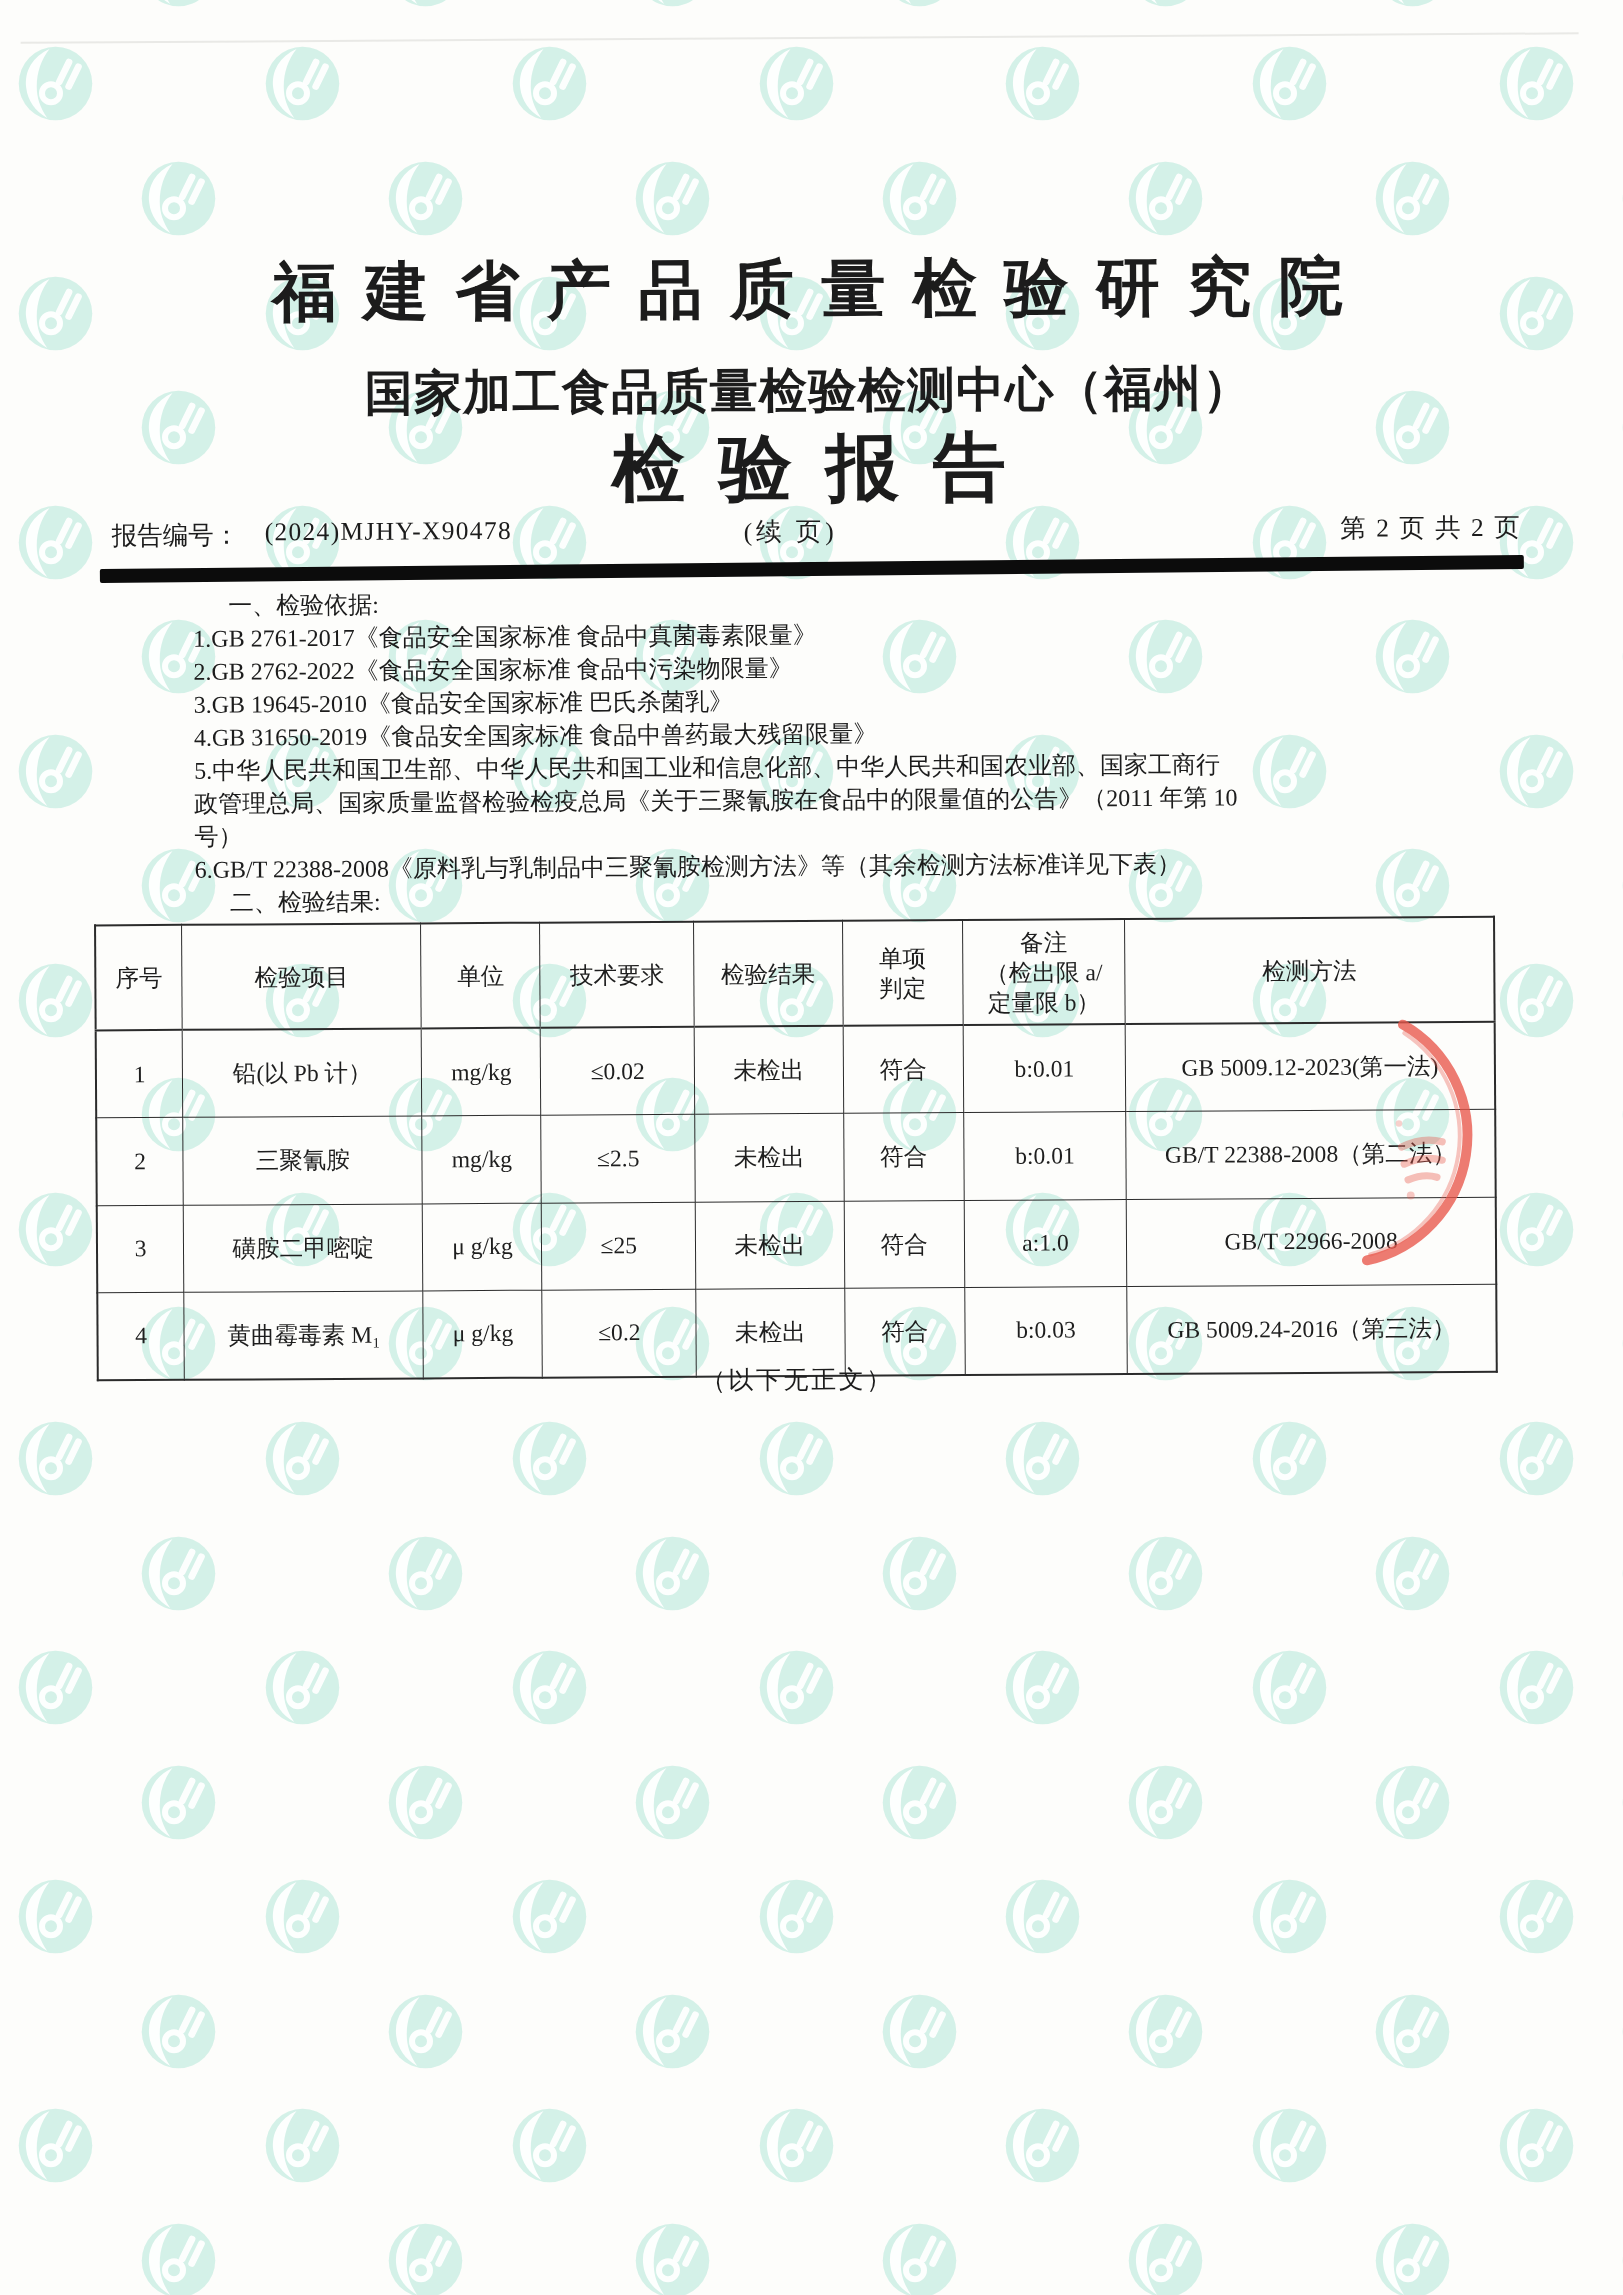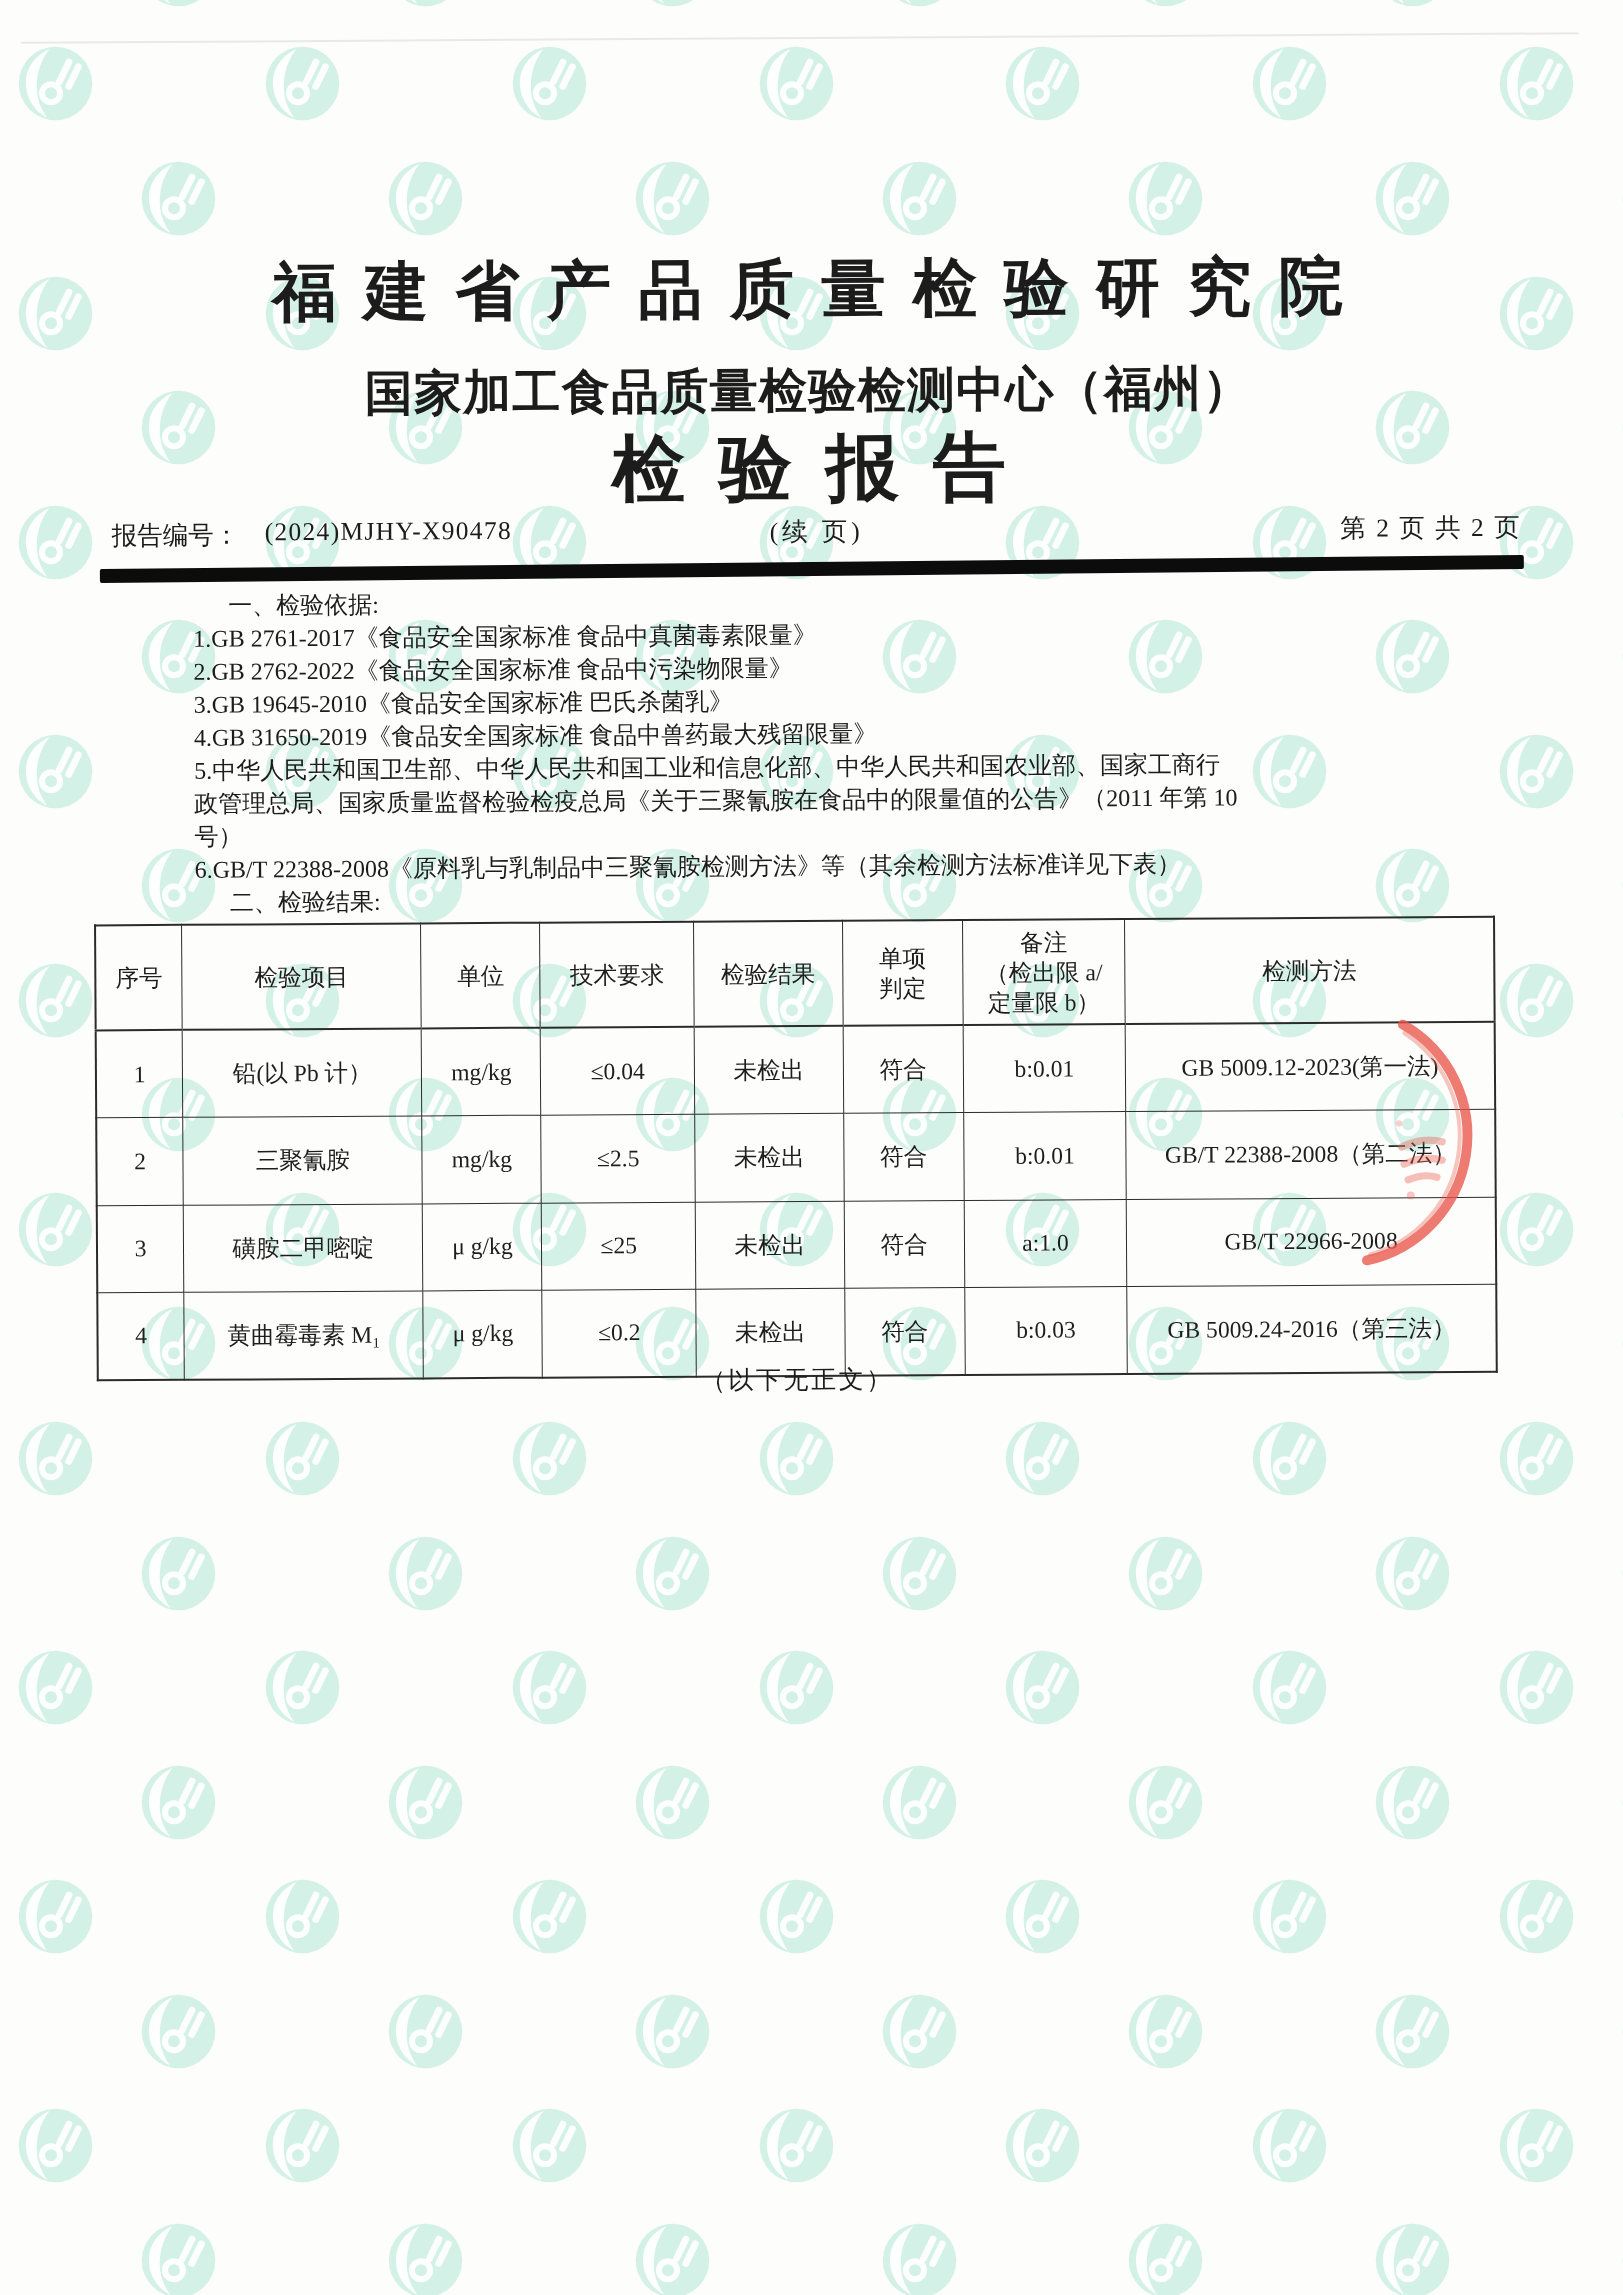--- a/index.html
+++ b/index.html
@@ -12,21 +12,21 @@
   .topline{position:absolute;top:37px;left:26px;right:39px;height:2px;background:#e9e9e6;}
   .title1{position:absolute;top:246px;left:0;width:100%;text-align:center;
     font-size:64px;font-weight:bold;letter-spacing:27.5px;padding-left:27.5px;box-sizing:border-box;white-space:nowrap;}
   .title2{position:absolute;top:359px;left:0;width:100%;text-align:center;
     font-size:48px;font-weight:bold;letter-spacing:1.3px;white-space:nowrap;}
   .title3{position:absolute;top:420px;left:0;width:100%;text-align:center;
     font-size:73px;font-weight:bold;letter-spacing:34px;padding-left:34px;box-sizing:border-box;white-space:nowrap;}
   .meta{position:absolute;top:514px;left:0;width:100%;height:34px;font-size:25.5px;}
   .m-label{position:absolute;left:114px;}
   .m-no{position:absolute;left:267px;letter-spacing:1.3px;}
-  .m-cont{position:absolute;left:746px;letter-spacing:3.9px;margin-left:26px;}
+  .m-cont{position:absolute;left:746px;letter-spacing:3.9px;}
   .m-page{position:absolute;right:99px;letter-spacing:2px;}
   .bar{position:absolute;top:562px;left:102px;width:1424px;height:13.7px;background:#0c0c0c;
     border-radius:2px;transform:rotate(-0.22deg);}
   .body-text{position:absolute;top:586px;left:195px;width:1257px;font-size:24px;line-height:33px;}
   .sec-h{padding-left:35px;}
   .pre{white-space:pre-line;}
   table.rt{position:absolute;top:920px;left:94px;width:1401px;border-collapse:collapse;
     table-layout:fixed;font-size:23.6px;color:#1e1e1e;background:transparent;}
   table.rt,table.rt th,table.rt td{border:1.3px solid #2b2b2b;}
   table.rt{border-width:2px;}
@@ -1424,21 +1424,21 @@
 （检出限 a/
 定量限 b）</th>
           <th>检测方法</th>
         </tr>
       </thead>
       <tbody>
         <tr>
           <td>1</td>
           <td class="c-item">铅(以 Pb 计）</td>
           <td>mg/kg</td>
-          <td>≤0.04</td>
+          <td>≤0.02</td>
           <td>未检出</td>
           <td>符合</td>
           <td>b:0.01</td>
           <td class="c-method">GB 5009.12-2023(第一法)</td>
         </tr>
         <tr>
           <td>2</td>
           <td class="c-item">三聚氰胺</td>
           <td>mg/kg</td>
           <td>≤2.5</td>

